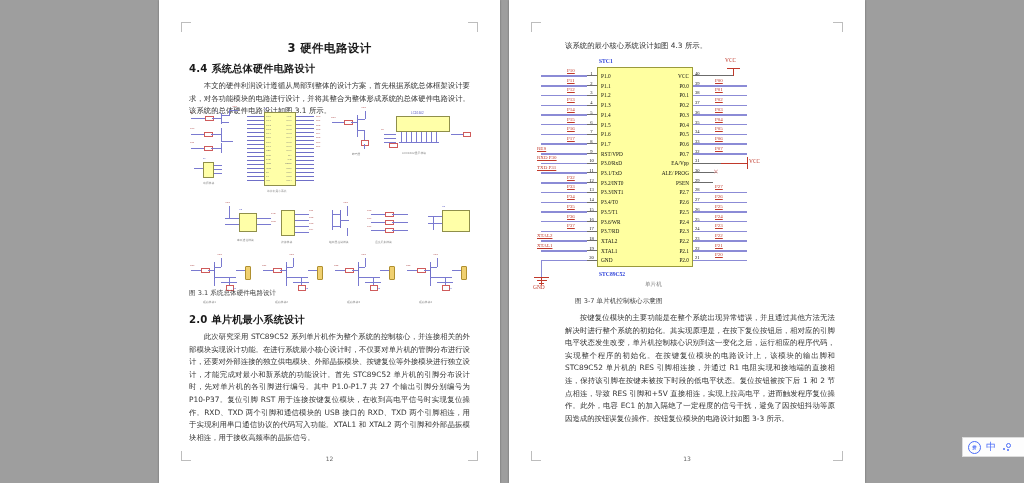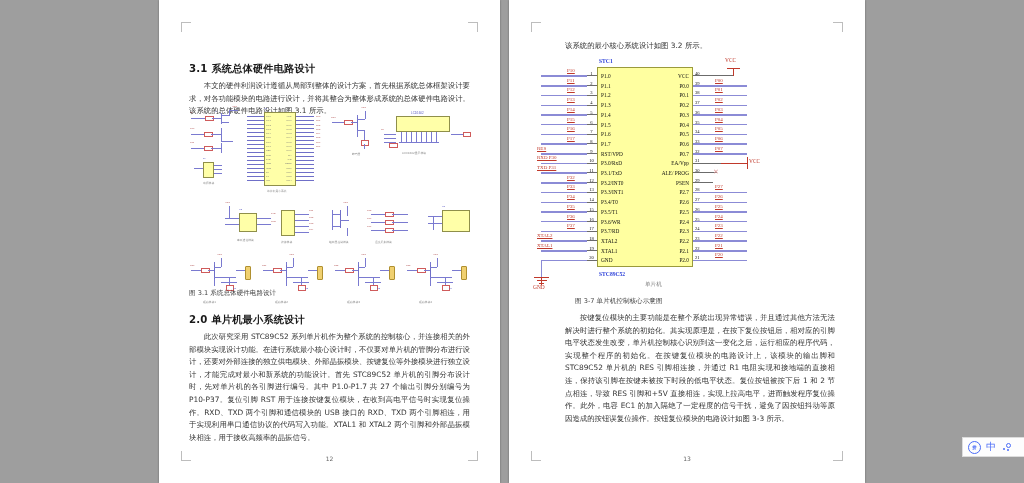--- a/index.html
+++ b/index.html
@@ -116,22 +116,23 @@
 
 <div class="viewport">
 
   <div class="page" id="page-left">
     <div class="page-inner">
       <div class="crop tl" style="left:22px;top:22px;"></div>
       <div class="crop tr" style="right:22px;top:22px;"></div>
       <div class="crop bl" style="left:22px;bottom:22px;"></div>
       <div class="crop br" style="right:22px;bottom:22px;"></div>
 
-
-      <div class="doc-h2" style="position:absolute;left:30px;top:62px;">3.1 系统总体硬件电路设计</div>
+      <div class="doc-h1" style="position:absolute;left:0;top:41px;width:100%;">3 硬件电路设计</div>
+
+      <div class="doc-h2" style="position:absolute;left:30px;top:62px;">4.4 系统总体硬件电路设计</div>
 
       <div class="para" style="position:absolute;left:30px;top:80px;width:281px;">本文的硬件利润设计遵循从局部到整体的设计方案，首先根据系统总体框架设计要求，对各功能模块的电路进行设计，并将其整合为整体形成系统的总体硬件电路设计。该系统的总体硬件电路设计如图 3.1 所示。</div>
 
       <div class="fig31">
 
         <div class="wire-h" style="left:2px;top:8px;width:14px;"></div>
         <div class="res" style="left:16px;top:6px;width:7px;height:3px;"></div>
         <div class="wire-h" style="left:23px;top:8px;width:9px;"></div>
         <div class="trans" style="left:32px;top:3px;height:11px;"></div>
         <div class="wire-v" style="left:32px;top:3px;height:11px;"></div>
@@ -387,21 +388,21 @@
     </div>
   </div>
 
   <div class="page" id="page-right">
     <div class="page-inner">
       <div class="crop tl" style="left:22px;top:22px;"></div>
       <div class="crop tr" style="right:22px;top:22px;"></div>
       <div class="crop bl" style="left:22px;bottom:22px;"></div>
       <div class="crop br" style="right:22px;bottom:22px;"></div>
 
-      <div class="para noindent" style="position:absolute;left:56px;top:40px;width:270px;">该系统的最小核心系统设计如图 3.2 所示。</div>
+      <div class="para noindent" style="position:absolute;left:56px;top:40px;width:270px;">该系统的最小核心系统设计如图 4.3 所示。</div>
 
       <div class="fig32">
 
         <div class="ref-stc1">STC1</div>
         <div class="mcu-box"></div>
         <div class="ref-part">STC89C52</div>
         <div class="ref-cn">单片机</div>
 
         <div class="pinname" style="left:68px;top:27px;line-height:9.7px;">
           P1.0<br>P1.1<br>P1.2<br>P1.3<br>P1.4<br>P1.5<br>P1.6<br>P1.7<br>RST/VPD<br>P3.0/RxD<br>P3.1/TxD<br>P3.2/INT0<br>P3.3/INT1<br>P3.4/T0<br>P3.5/T1<br>P3.6/WR<br>P3.7/RD<br>XTAL2<br>XTAL1<br>GND

